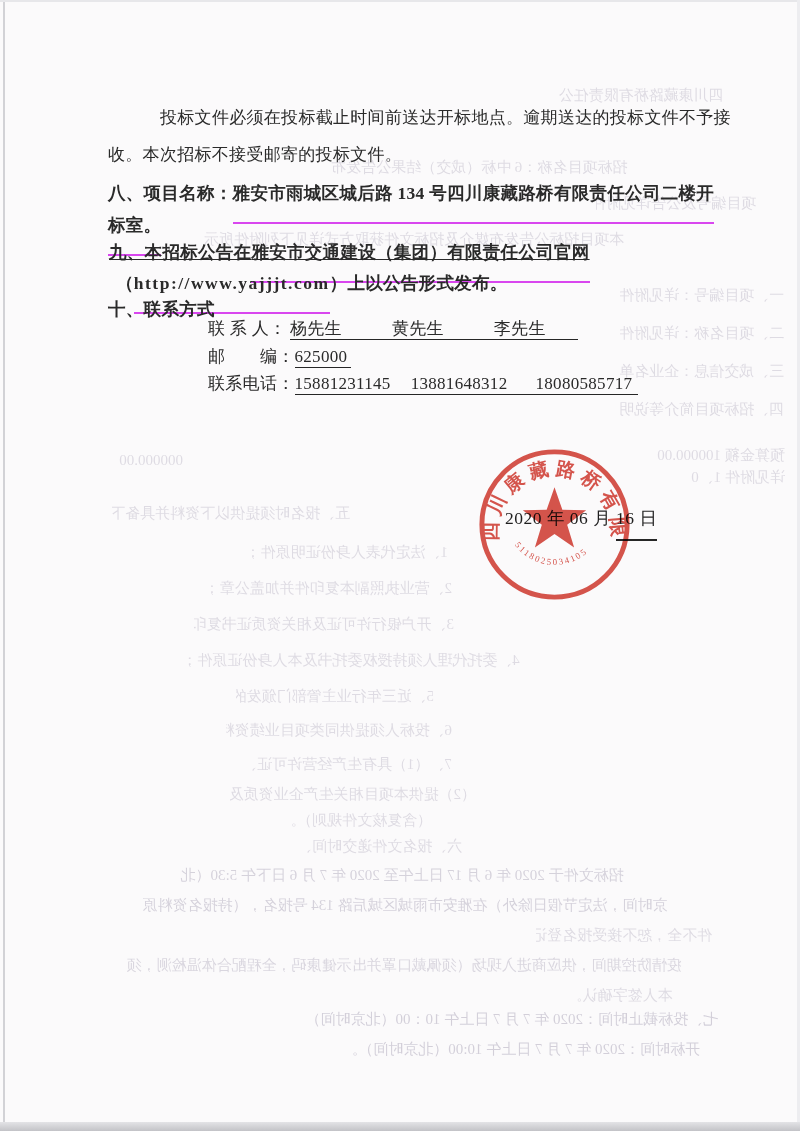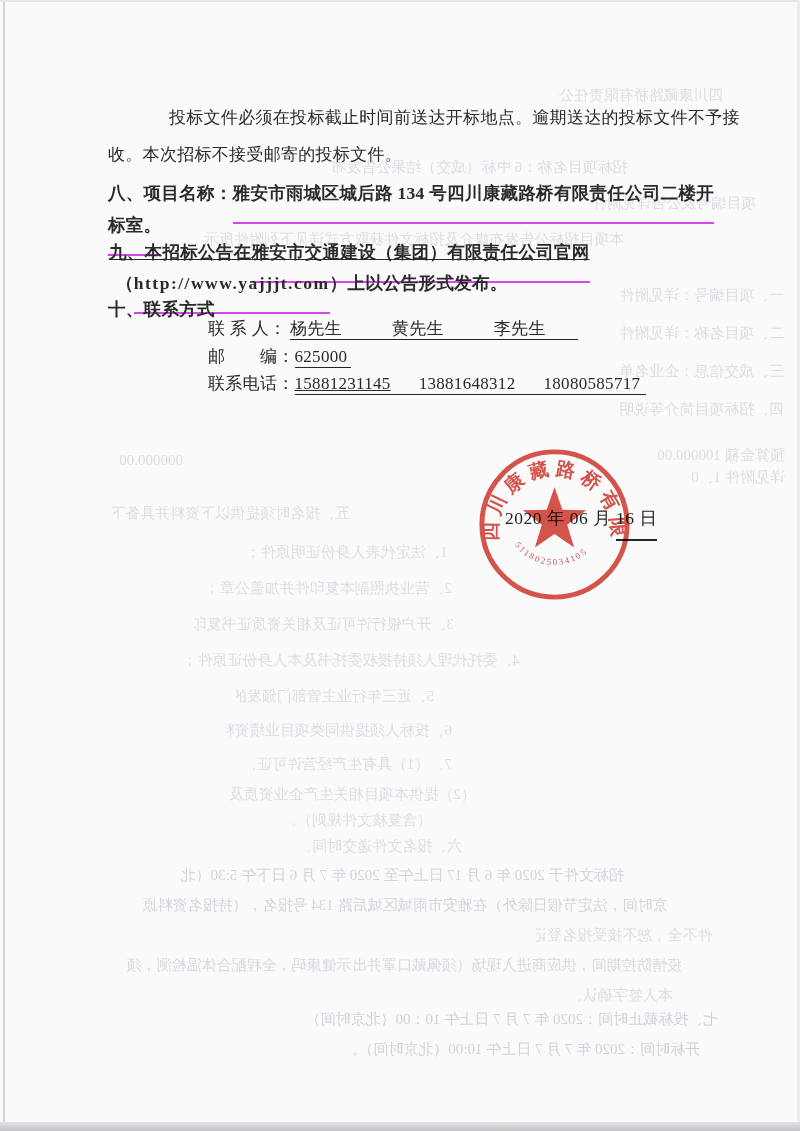--- a/index.html
+++ b/index.html
@@ -71,21 +71,21 @@
       <div class="bl" style="left: 92px; top: 896px; width: 626px; opacity: 0.34;">京时间，法定节假日除外）在雅安市雨城区城后路 134 号报名，（持报名资料原</div>
       <div class="bl" style="left: 536px; top: 926px; width: 176px; opacity: 0.26;">件不全，恕不接受报名登记）。</div>
       <div class="bl" style="left: 92px; top: 956px; width: 624px; opacity: 0.3;">疫情防控期间，供应商进入现场（须佩戴口罩并出示健康码，全程配合体温检测，须</div>
       <div class="bl" style="left: 540px; top: 986px; width: 160px; opacity: 0.26;">本人签字确认。</div>
       <div class="bl" style="left: 310px; top: 1010px; width: 408px; opacity: 0.36;">七、投标截止时间：2020 年 7 月 7 日上午 10：00（北京时间）。</div>
       <div class="bl" style="left: 350px; top: 1040px; width: 350px; opacity: 0.36;">开标时间：2020 年 7 月 7 日上午 10:00（北京时间）。</div>
     </div>
 
   <div class="content">
 
-    <div class="l" style="top:106px;left:169px;font-family:Liberation Serif, serif;">投标文件必须在投标截止时间前送达开标地点。逾期送达的投标文件不予接</div>
+    <div class="l" style="top:106px;left:160px;font-family:Liberation Serif, serif;">投标文件必须在投标截止时间前送达开标地点。逾期送达的投标文件不予接</div>
     <div class="l" style="top:143px;left:108px;">收。本次招标不接受邮寄的投标文件。</div>
 
     <div class="l b" style="top:181px;left:108px;">
       <span>八、项目名称：</span><span class="u">雅安市雨城区城后路 134 号四川康藏路桥有限责任公司二楼开</span>
     </div>
     <div class="l b" style="top:213px;left:108px;">
       <span class="u">标室。</span>
     </div>
 
     <div class="l b" style="top:240px;left:109px;text-decoration:underline;">
@@ -93,21 +93,21 @@
     </div>
     <div class="l b" style="top:271px;left:116px;">
       <span>（</span><span class="u url">http://www.yajjjt.com</span><span>）上以公告形式发布。</span>
     </div>
 
     <div class="l b" style="top:297px;left:108px;text-align:right;">十、联系方式</div>
 
     <div id="contact">
         <div class="contact-row"><span class="cl">联 系 人：</span><span class="cv" style="padding-right: 32px; margin-top: 24px;"><span style="margin-right: 50px;">杨先生</span><span style="margin-right: 50px;">黄先生</span><span>李先生</span></span></div>
         <div class="contact-row"><span class="cl">邮　　编：</span><span class="cv" style="padding-right: 4px;"><span>625000</span></span></div>
-        <div class="contact-row"><span class="cl">联系电话：</span><span class="cv" style="padding-right: 6px;"><span style="margin-right: 28px; text-decoration: underline;">15881231145</span><span style="margin-right: 28px;">13881648312</span><span>18080585717</span></span></div>
+        <div class="contact-row"><span class="cl">联系电话：</span><span class="cv" style="padding-right: 6px;"><span style="margin-right: 20px;">15881231145</span><span style="margin-right: 28px;">13881648312</span><span>18080585717</span></span></div>
       </div>
 
     <div class="date-line">
       <span>2020 年 06 月 </span><span class="date-u">16 日</span>
     </div>
   </div>
 
   <svg class="seal" viewBox="0 0 160 160">
     <defs>
       <path id="arcTop" d="M 22.5,99 A 58.5,58.5 0 1 1 137.5,99" fill="none"></path>

